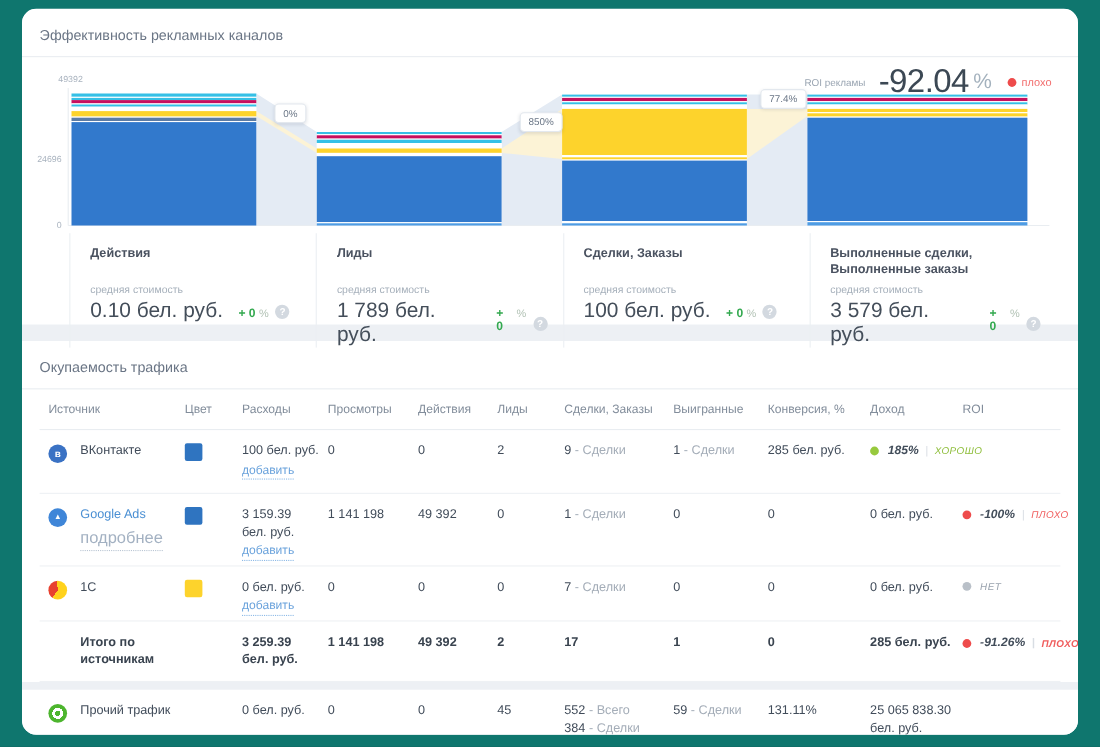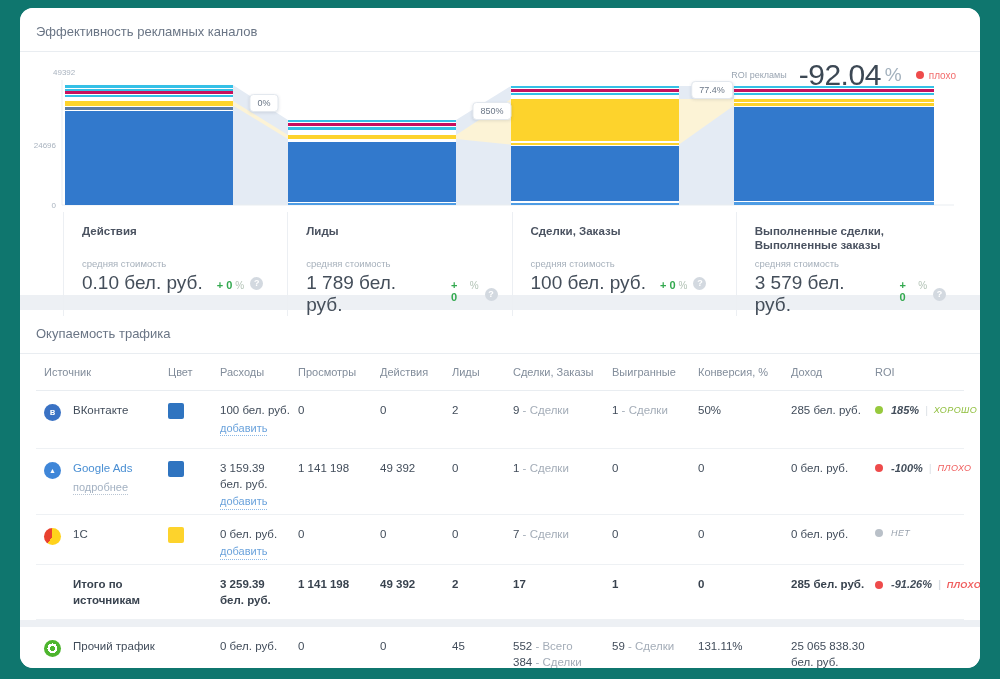--- a/index.html
+++ b/index.html
@@ -56,21 +56,21 @@
   .td { font-size:11.5px; color:#414c5a; line-height:1.35; padding:12px 8px 4px 0; }
   .src { display:flex; align-items:flex-start; padding-left:8px; }
   .src-icon { width:17px; height:17px; border-radius:50%; flex:0 0 17px; margin-right:12px;
               display:flex; align-items:center; justify-content:center; color:#fff; margin-top:1px; }
   .icon-vk { background:#3a72c4; font-size:9px; font-weight:700; }
   .icon-google { background:#3f86d8; font-size:7px; }
   .icon-onec { background:conic-gradient(from 215deg, #e8412f 0 140deg, #ffd21c 140deg 360deg); }
   .icon-other { background:radial-gradient(circle at 50% 50%, #4db52e 0 2.5px, #ffffff 2.5px 5px, #4db52e 5px 9px); }
   .src-name { color:#414c5a; }
   .src-name.link { color:#4a8fd3; cursor:pointer; }
-  .sub-link { font-size:11px; color:#a3b1c2; border-bottom:1px dotted #b9c5d3; cursor:pointer;
+  .sub-link { font-size:15px; color:#a3b1c2; border-bottom:1px dotted #b9c5d3; cursor:pointer;
               display:inline-block; margin-top:3px; }
   .swatch { width:16px; height:16px; border-radius:2px; cursor:pointer; }
   .add-link { display:inline-block; font-size:11px; color:#6ba3dc;
               border-bottom:1px dotted #8cb9e6; margin-top:2px; cursor:pointer; }
   .pairline .num { color:#414c5a; }
   .pairline .lbl { color:#a4adb8; }
   .bold .td, .bold .src-name, .bold .pairline .num { font-weight:700; color:#39434f; }
   .roi-cell { display:flex; align-items:center; flex-wrap:nowrap;font-style:italic; }
   .dot { width:8px; height:8px; border-radius:50%; flex:0 0 8px; margin-right:8px; }
   .roi-val { font-weight:700; font-size:11px; color:#424d5a; }
@@ -246,21 +246,20 @@
               <div class="td"><div>100 бел. руб.</div><span class="add-link">добавить</span></div>
               <div class="td">0</div>
               <div class="td">0</div>
               <div class="td">2</div>
               <div class="td">
                 <div class="pairline"><span class="num">9</span> <span class="lbl">- Сделки</span></div>
               </div>
               <div class="td">
                 <div class="pairline"><span class="num">1</span> <span class="lbl">- Сделки</span></div>
               </div>
-              <div class="td">50%</div>
               <div class="td">285 бел. руб.</div>
               <div class="td roi-cell">
                 <span class="dot" style="background: rgb(151, 201, 61);"></span>
                 <span class="roi-val">185%</span>
                 <span class="roi-div">|</span>
                 <span class="roi-st" style="color: rgb(143, 190, 60);">хорошо</span>
               </div>
             </div>
             <div class="trow drow" style="min-height: 54px;">
               <div class="td src">

